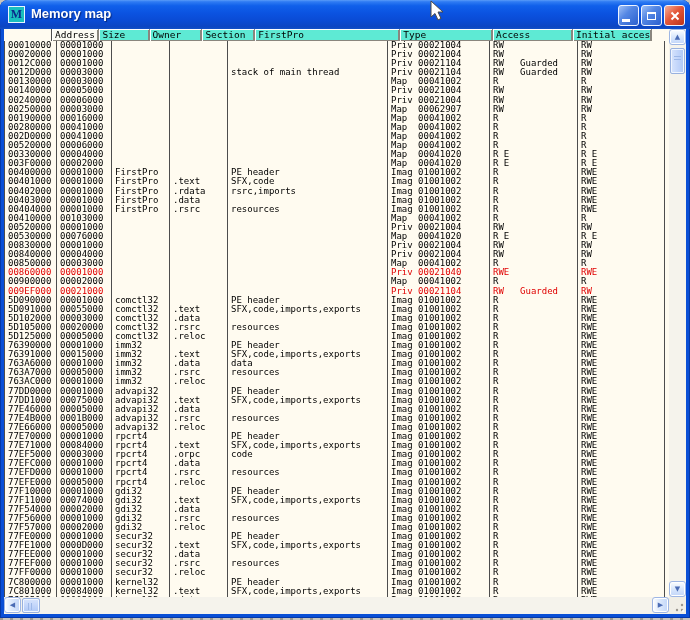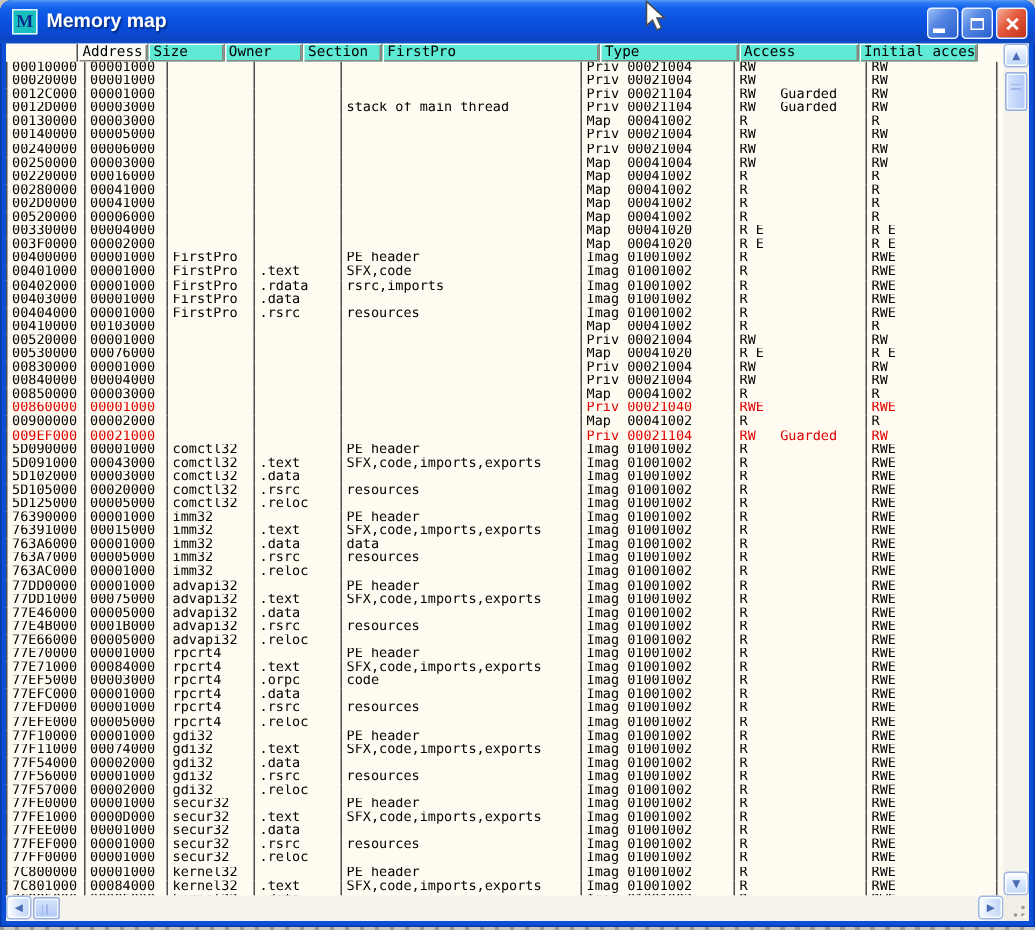--- a/index.html
+++ b/index.html
@@ -230,26 +230,26 @@
           <div class="cell c5">Priv 00021004</div>
           <div class="cell c6">RW</div>
           <div class="cell c7">RW</div>
         </div>
         <div class="row">
           <div class="cell c0">00250000</div>
           <div class="cell c1">00003000</div>
           <div class="cell c2"></div>
           <div class="cell c3"></div>
           <div class="cell c4"></div>
-          <div class="cell c5">Map  00041004</div>
+          <div class="cell c5">Map  00062907</div>
           <div class="cell c6">RW</div>
           <div class="cell c7">RW</div>
         </div>
         <div class="row">
-          <div class="cell c0">00220000</div>
+          <div class="cell c0">00190000</div>
           <div class="cell c1">00016000</div>
           <div class="cell c2"></div>
           <div class="cell c3"></div>
           <div class="cell c4"></div>
           <div class="cell c5">Map  00041002</div>
           <div class="cell c6">R</div>
           <div class="cell c7">R</div>
         </div>
         <div class="row">
           <div class="cell c0">00280000</div>
@@ -446,21 +446,21 @@
           <div class="cell c1">00001000</div>
           <div class="cell c2">comctl32</div>
           <div class="cell c3"></div>
           <div class="cell c4">PE header</div>
           <div class="cell c5">Imag 01001002</div>
           <div class="cell c6">R</div>
           <div class="cell c7">RWE</div>
         </div>
         <div class="row">
           <div class="cell c0">5D091000</div>
-          <div class="cell c1">00043000</div>
+          <div class="cell c1">00055000</div>
           <div class="cell c2">comctl32</div>
           <div class="cell c3">.text</div>
           <div class="cell c4">SFX,code,imports,exports</div>
           <div class="cell c5">Imag 01001002</div>
           <div class="cell c6">R</div>
           <div class="cell c7">RWE</div>
         </div>
         <div class="row">
           <div class="cell c0">5D102000</div>
           <div class="cell c1">00003000</div>

